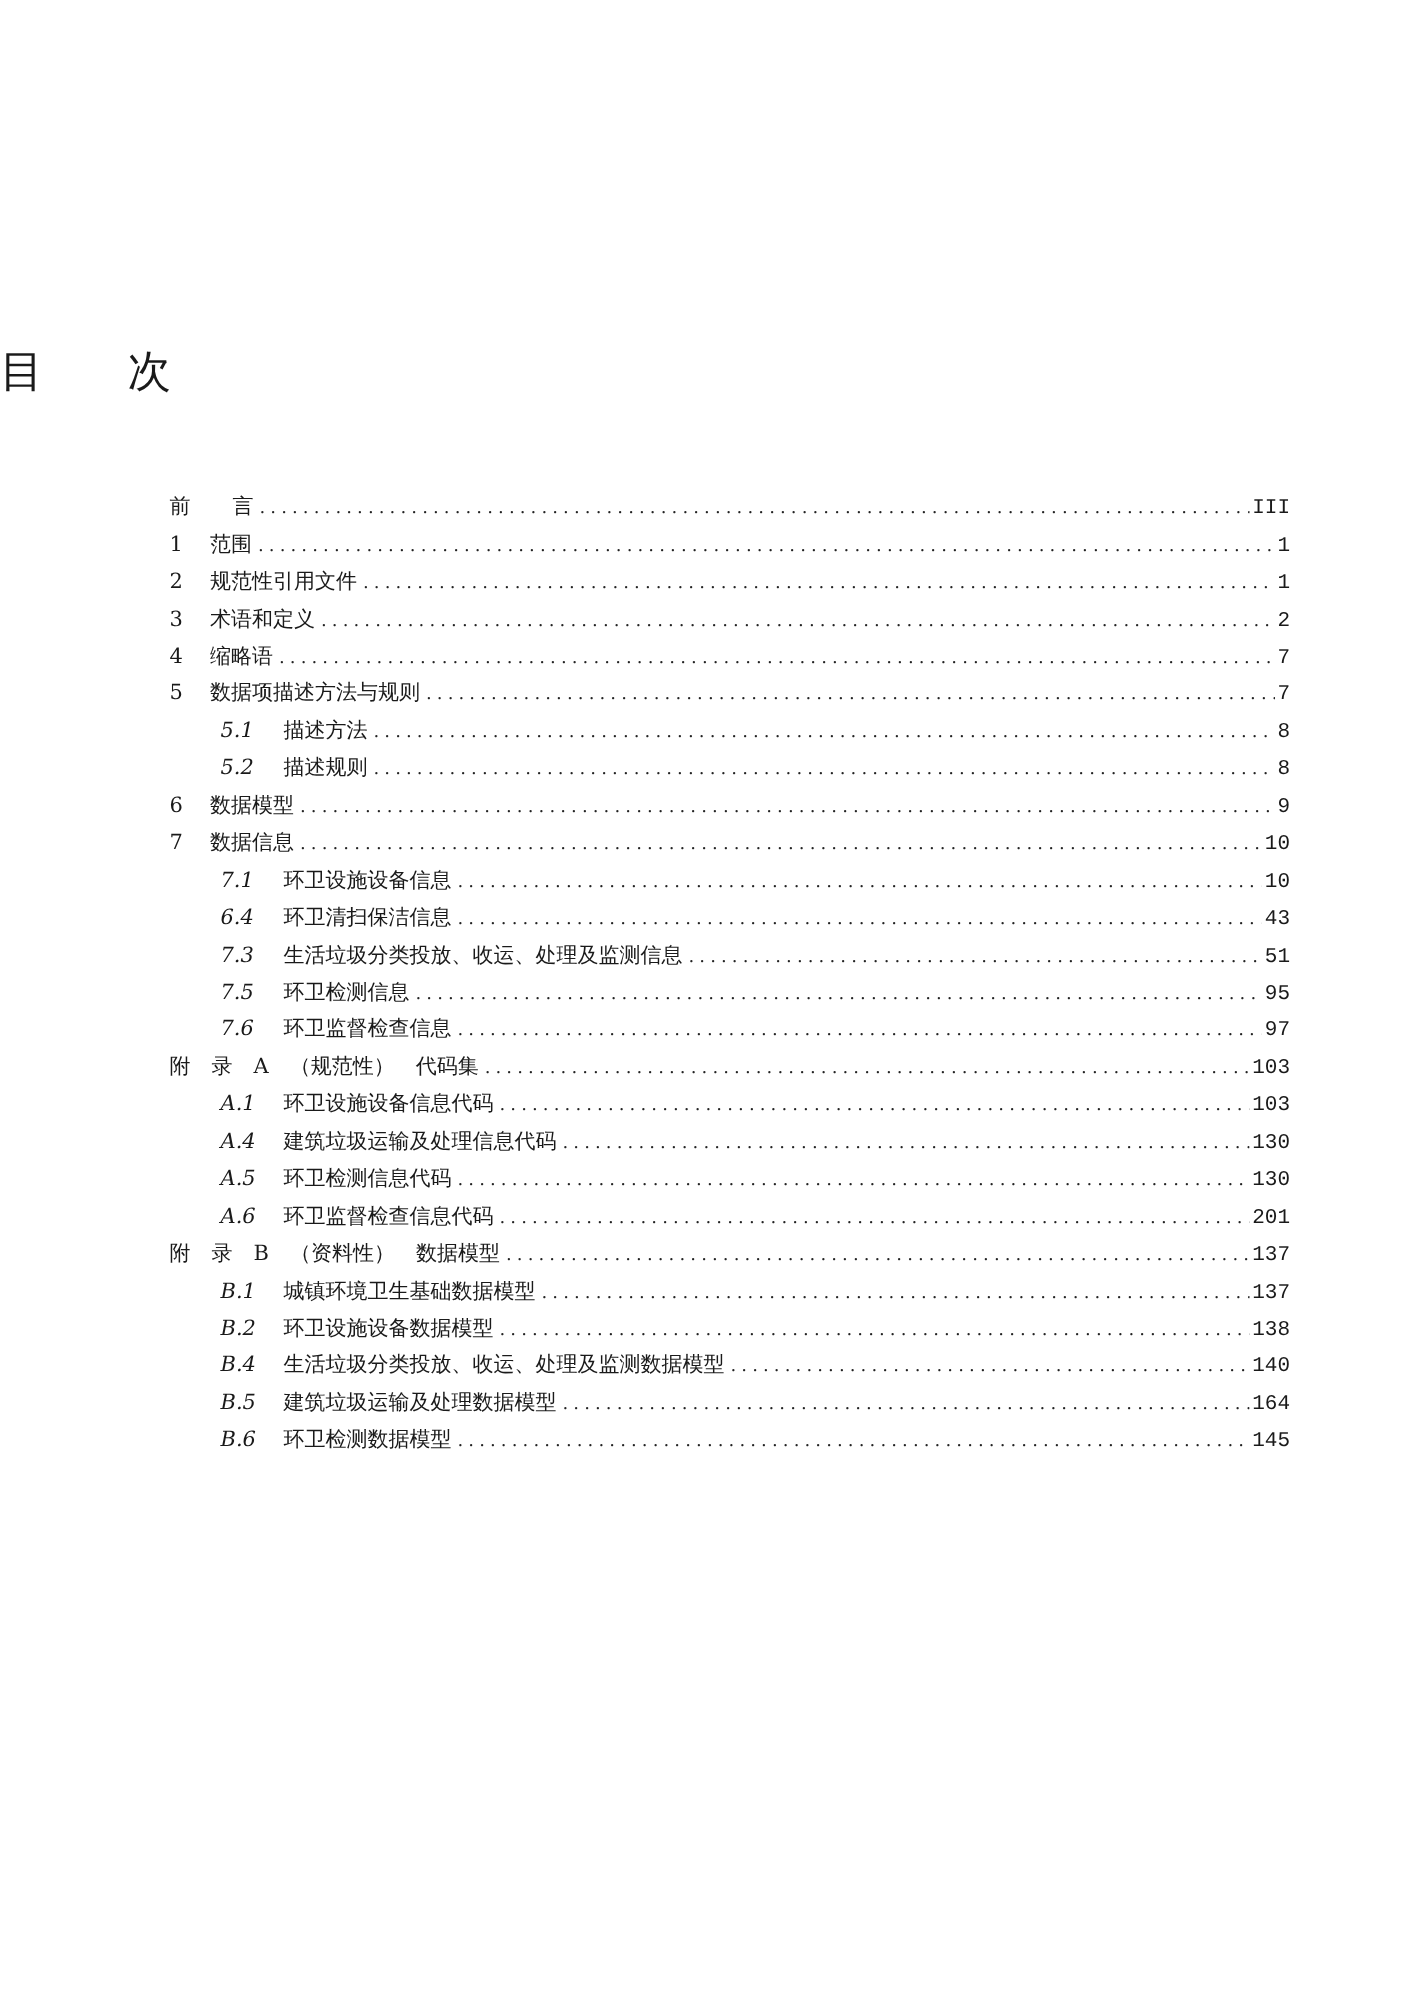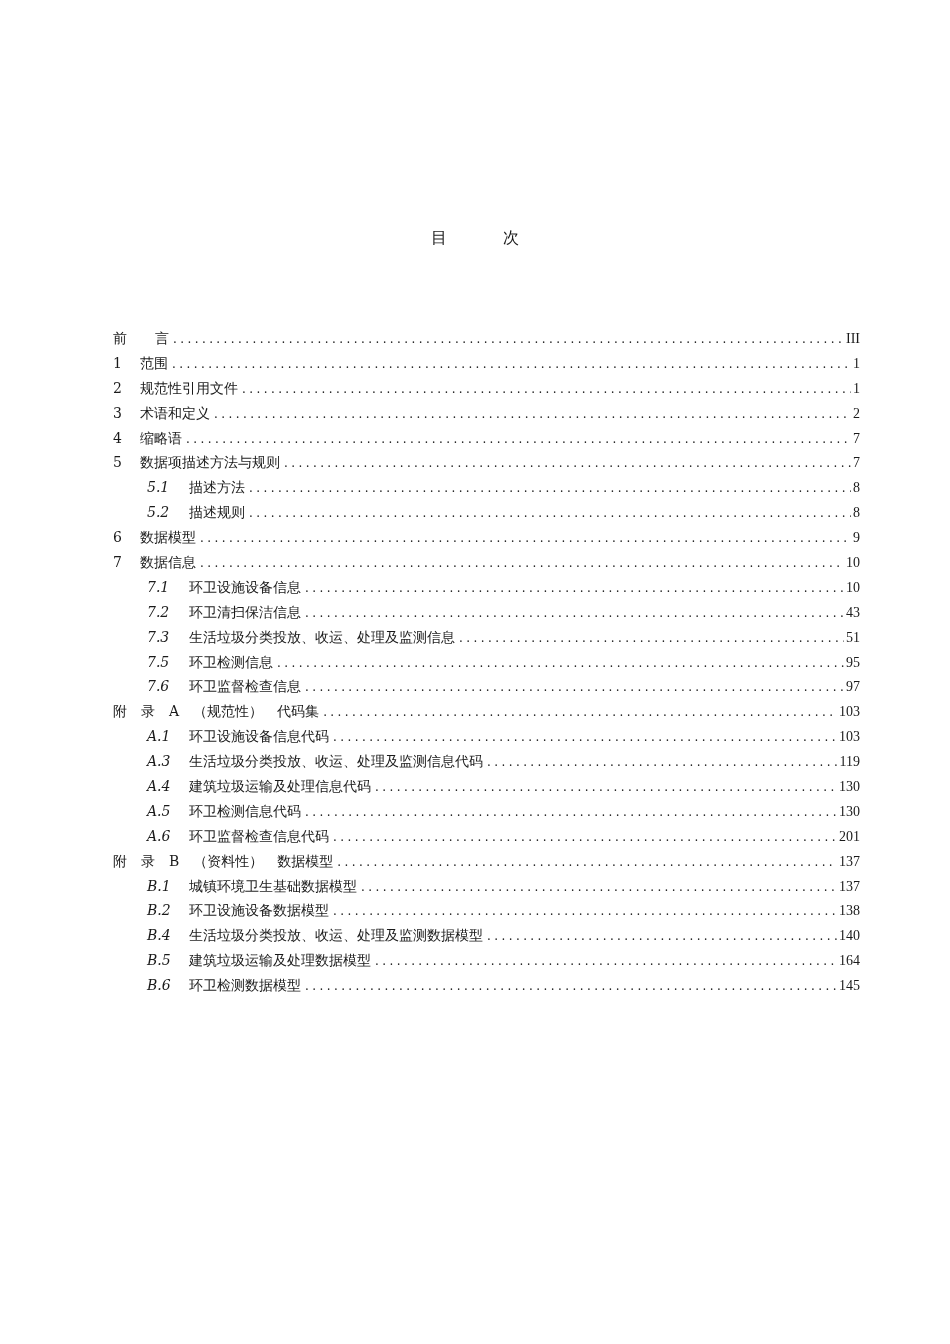--- a/index.html
+++ b/index.html
@@ -1,32 +1,32 @@
 <!DOCTYPE html>
 <html><head>
 <meta charset="utf-8">
 <style>
   html, body { margin: 0; padding: 0; background: #ffffff; }
   body { width: 950px; height: 1344px; position: relative; overflow: hidden;
          font-family: "DejaVu Serif", "Liberation Serif", serif; color: #1a1a1a; }
-  .title { position: absolute; top: 228px; left: 0; width: 950px; text-align: center;
-           font-family: "DejaVu Sans", "Liberation Sans", sans-serif; font-size: 16px; letter-spacing: 0; }
+  .title { position: absolute; top: 228px; left: 0; width: 950px; 
+           font-family: "DejaVu Sans", "Liberation Sans", sans-serif; font-size: 29px; letter-spacing: 0; }
   .title span { display: inline-block; }
   .title .gap { width: 56px; }
   .toc { position: absolute; top: 326px; left: 113px; width: 747px; }
   .row { display: flex; align-items: baseline; height: 24.9px; font-size: 14px; line-height: 24.9px; white-space: nowrap; }
   .row .num { display: inline-block; }
   .row.l1 .num { width: 27px; }
   .row.l2 { padding-left: 34px; }
   .row.l2 .num { width: 42px; font-style: italic; }
   .row.app .num { width: 0; }
   .row .label { display: inline-block; }
   .row .leader { flex: 1; overflow: hidden; margin: 0 2px 0 4px; color: #222; letter-spacing: 0; }
   .row .leader::after { content: ". . . . . . . . . . . . . . . . . . . . . . . . . . . . . . . . . . . . . . . . . . . . . . . . . . . . . . . . . . . . . . . . . . . . . . . . . . . . . . . . . . . . . . . . . . . . . . . . . . . . . . . . . . . . . . . . . . . . . . . . . . . . . . . . . . . . . . ."; font-size: 12px; letter-spacing: -0.2px; }
-  .row .page { display: inline-block; text-align: center; font-family: Liberation Serif, serif; }
+  .row .page { display: inline-block; text-align: center; font-family: Liberation Mono, monospace; }
 </style>
 </head>
 <body>
 
 <div class="title">
   <span>目</span><span class="gap"></span><span>次</span>
 </div>
 
 <div class="toc" id="toc">
     <div class="row l1 app">
@@ -89,21 +89,21 @@
       <span class="leader"></span>
       <span class="page">10</span>
     </div>
     <div class="row l2">
       <span class="num">7.1</span>
       <span class="label">环卫设施设备信息</span>
       <span class="leader"></span>
       <span class="page">10</span>
     </div>
     <div class="row l2">
-      <span class="num">7.2</span>
+      <span class="num">6.4</span>
       <span class="label">环卫清扫保洁信息</span>
       <span class="leader"></span>
       <span class="page">43</span>
     </div>
     <div class="row l2">
       <span class="num">7.3</span>
       <span class="label">生活垃圾分类投放、收运、处理及监测信息</span>
       <span class="leader"></span>
       <span class="page">51</span>
     </div>
@@ -123,26 +123,20 @@
       <span class="num"></span>
       <span class="label">附　录　A　（规范性）　代码集</span>
       <span class="leader"></span>
       <span class="page">103</span>
     </div>
     <div class="row l2">
       <span class="num">A.1</span>
       <span class="label">环卫设施设备信息代码</span>
       <span class="leader"></span>
       <span class="page">103</span>
-    </div>
-    <div class="row l2">
-      <span class="num">A.3</span>
-      <span class="label">生活垃圾分类投放、收运、处理及监测信息代码</span>
-      <span class="leader"></span>
-      <span class="page">119</span>
     </div>
     <div class="row l2">
       <span class="num">A.4</span>
       <span class="label">建筑垃圾运输及处理信息代码</span>
       <span class="leader"></span>
       <span class="page">130</span>
     </div>
     <div class="row l2">
       <span class="num">A.5</span>
       <span class="label">环卫检测信息代码</span>

